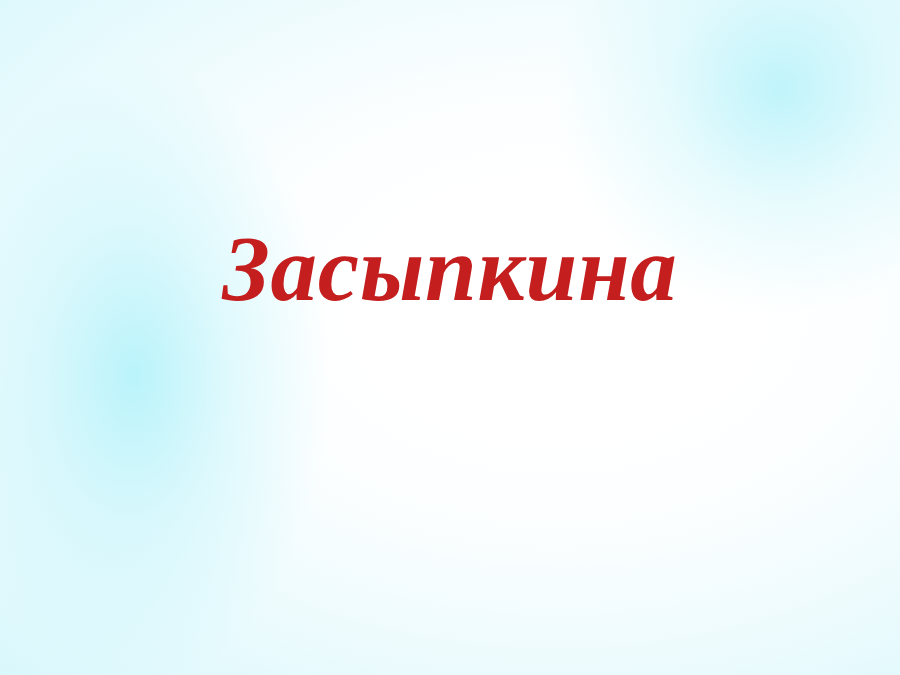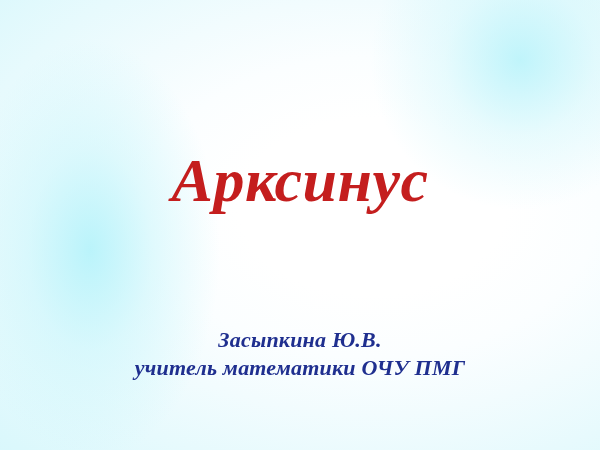--- a/index.html
+++ b/index.html
@@ -128,21 +128,17 @@
     white-space: nowrap;
   }
 </style>
 </head>
 <body>
 
 <div id="slide">
   <div class="layer">
 
 
-    <div id="slide-title">Арксинус</div>
+    <div id="slide-title">Засыпкина</div>
 
-    <div id="author-block">
-      <div class="author-line">Засыпкина Ю.В.</div>
-      <div class="author-line">учитель математики ОЧУ ПМГ</div>
-    </div>
 
   </div>
 </div>
 
 </body></html>

